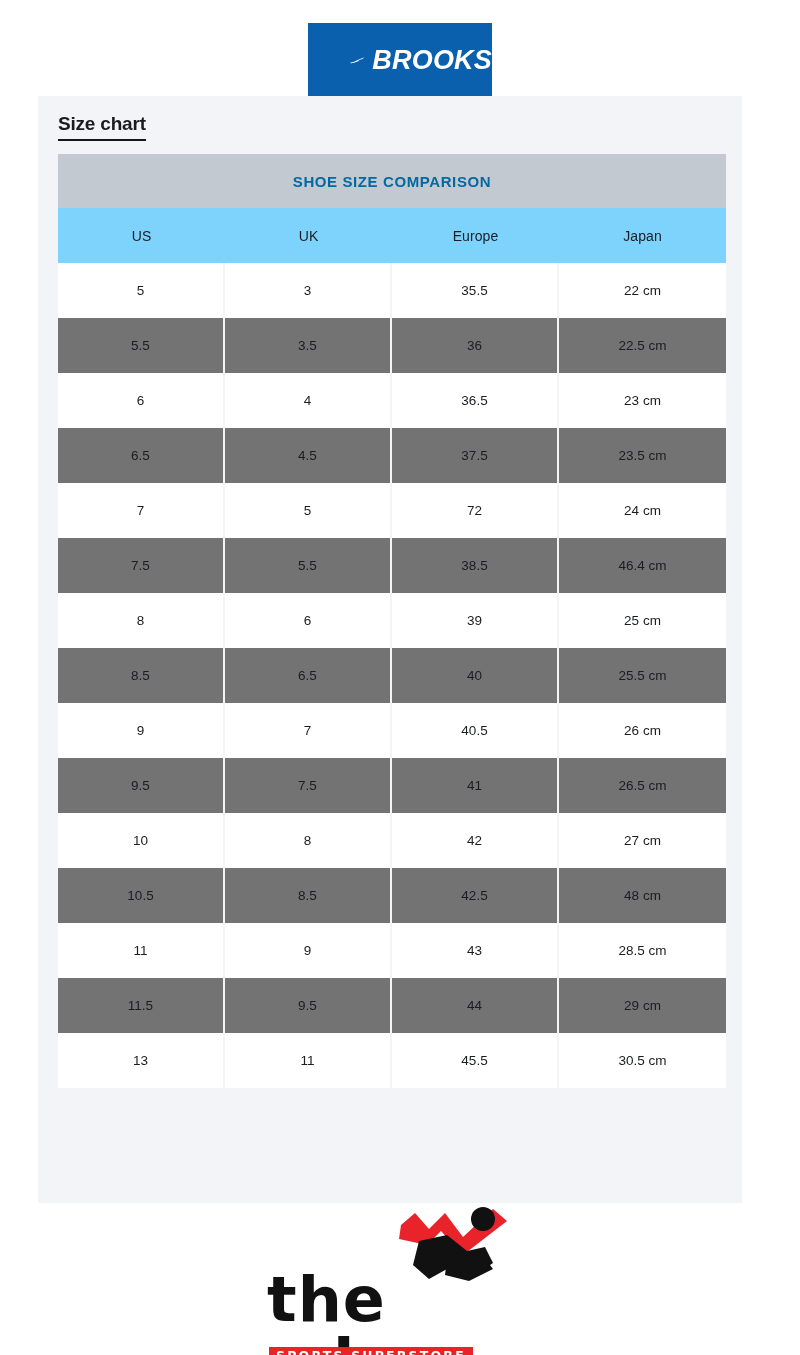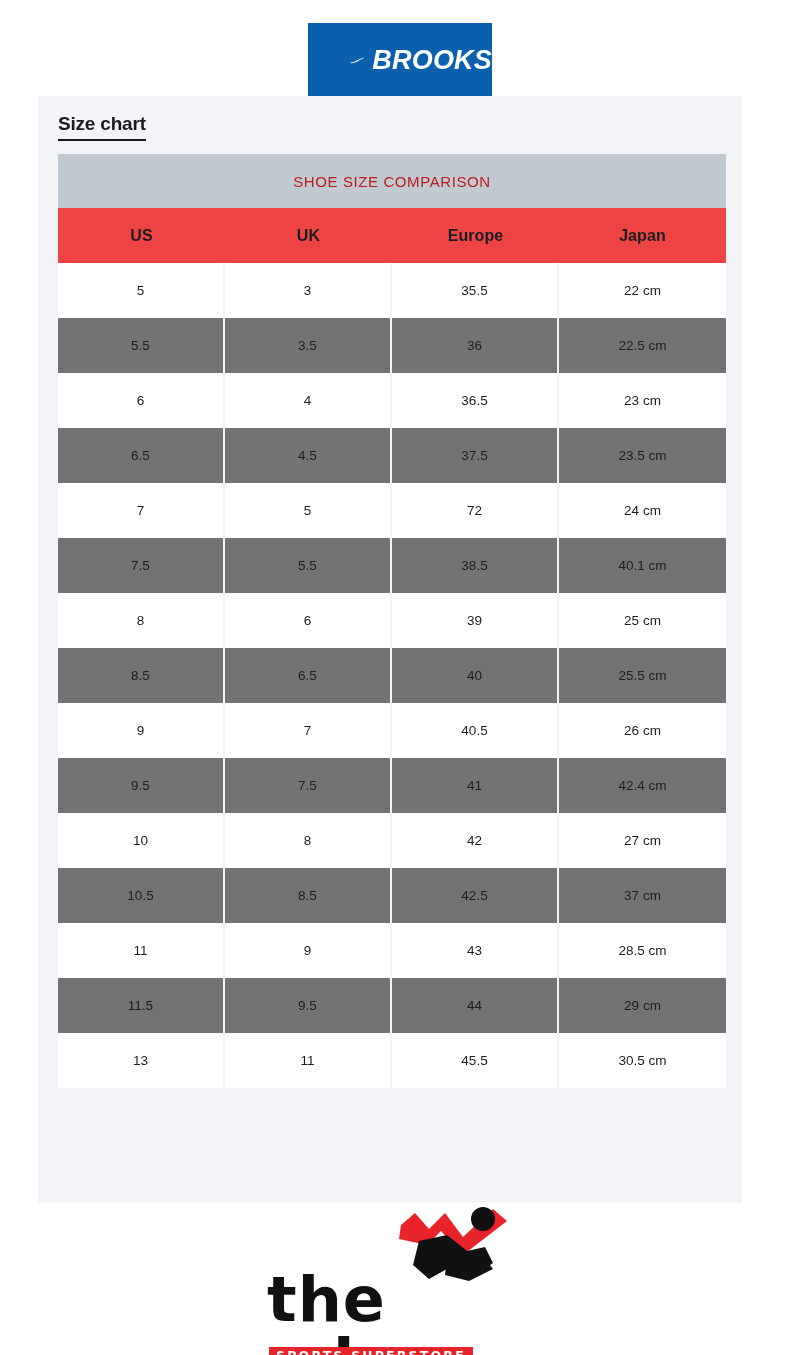--- a/index.html
+++ b/index.html
@@ -71,23 +71,23 @@
     width: 668px;
   }
 
   .table-banner {
     height: 54px;
     background: #C3C9D1;
     display: flex;
     align-items: center;
     justify-content: center;
     font-size: 15px;
-    font-weight: normal;
+    font-weight: bold;
     letter-spacing: 0.6px;
-    color: #b91c1c;
+    color: #0369a1;
   }
 
   .size-table {
     width: 100%;
     border-collapse: separate;
     border-spacing: 0;
     table-layout: fixed;
   }
 
   .size-table th,
@@ -96,23 +96,23 @@
     font-size: 13.5px;
     color: #1b1d22;
     height: 55px;
     vertical-align: middle;
     border-right: 2px solid #F2F4F7;
   }
   .size-table th:last-child,
   .size-table td:last-child { border-right: none; }
 
   .size-table thead th {
-    background: #ef4444;
-    font-weight: bold;
-    font-size: 16px;
+    background: #7dd3fc;
+    font-weight: normal;
+    font-size: 14px;
     letter-spacing: 0.1px;
     border-right: none;
   }
 
   .size-table tbody tr.row-odd td { background: #FFFFFF; }
   .size-table tbody tr.row-even td {
     background: #737373;
     border-right-color: #F2F4F7;
   }
 
@@ -221,21 +221,21 @@
           <tr class="row-odd">
             <td>7</td>
             <td>5</td>
             <td>72</td>
             <td>24 cm</td>
           </tr>
           <tr class="row-even">
             <td>7.5</td>
             <td>5.5</td>
             <td>38.5</td>
-            <td>40.1 cm</td>
+            <td>46.4 cm</td>
           </tr>
           <tr class="row-odd">
             <td>8</td>
             <td>6</td>
             <td>39</td>
             <td>25 cm</td>
           </tr>
           <tr class="row-even">
             <td>8.5</td>
             <td>6.5</td>
@@ -245,33 +245,33 @@
           <tr class="row-odd">
             <td>9</td>
             <td>7</td>
             <td>40.5</td>
             <td>26 cm</td>
           </tr>
           <tr class="row-even">
             <td>9.5</td>
             <td>7.5</td>
             <td>41</td>
-            <td>42.4 cm</td>
+            <td>26.5 cm</td>
           </tr>
           <tr class="row-odd">
             <td>10</td>
             <td>8</td>
             <td>42</td>
             <td>27 cm</td>
           </tr>
           <tr class="row-even">
             <td>10.5</td>
             <td>8.5</td>
             <td>42.5</td>
-            <td>37 cm</td>
+            <td>48 cm</td>
           </tr>
           <tr class="row-odd">
             <td>11</td>
             <td>9</td>
             <td>43</td>
             <td>28.5 cm</td>
           </tr>
           <tr class="row-even">
             <td>11.5</td>
             <td>9.5</td>

